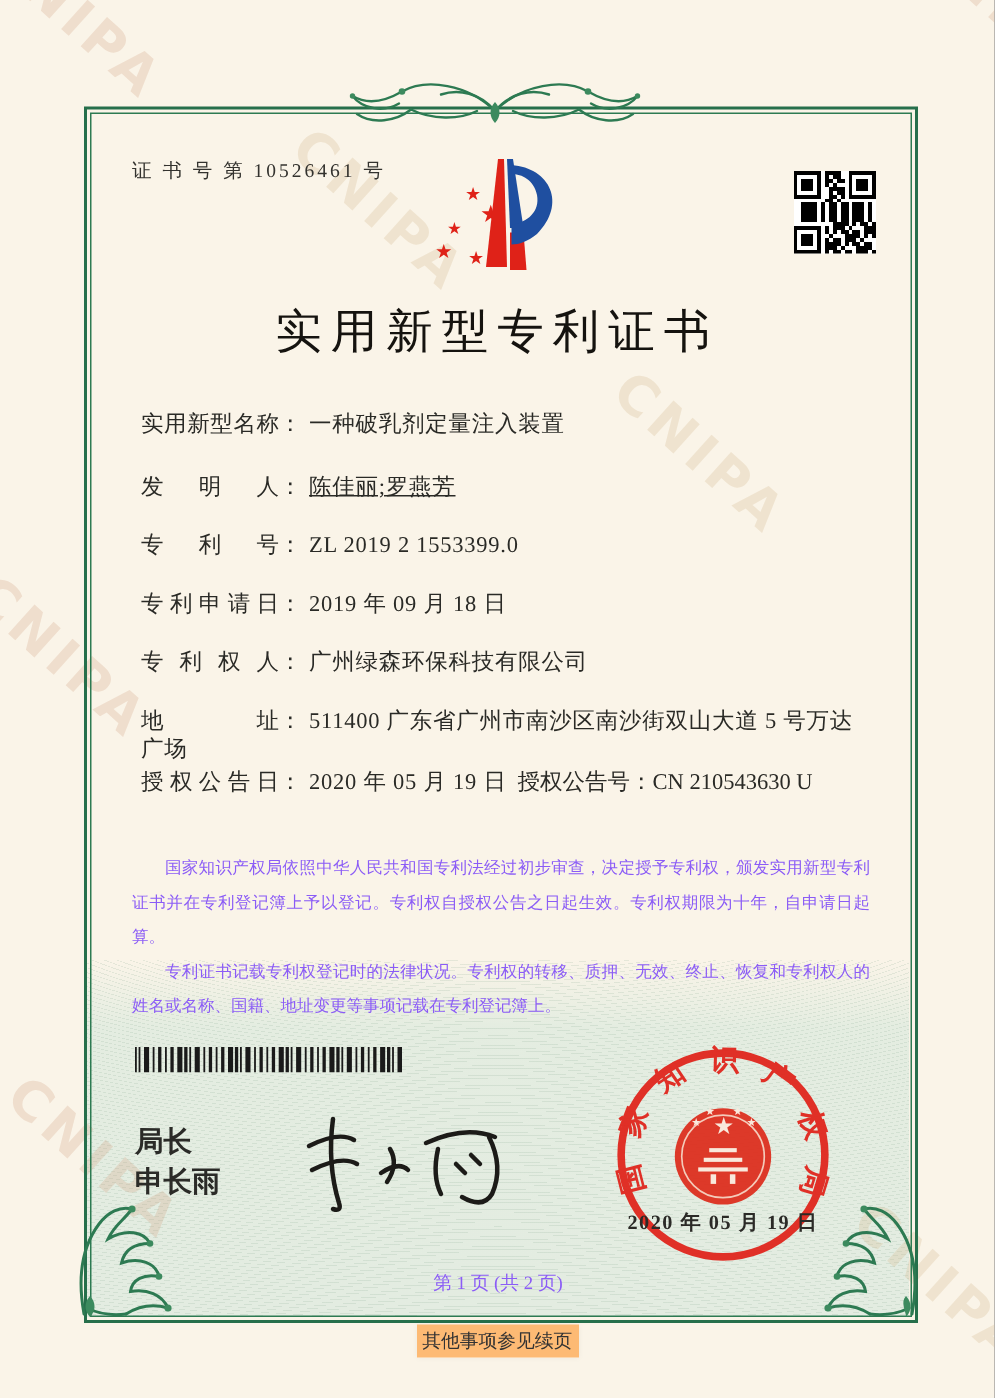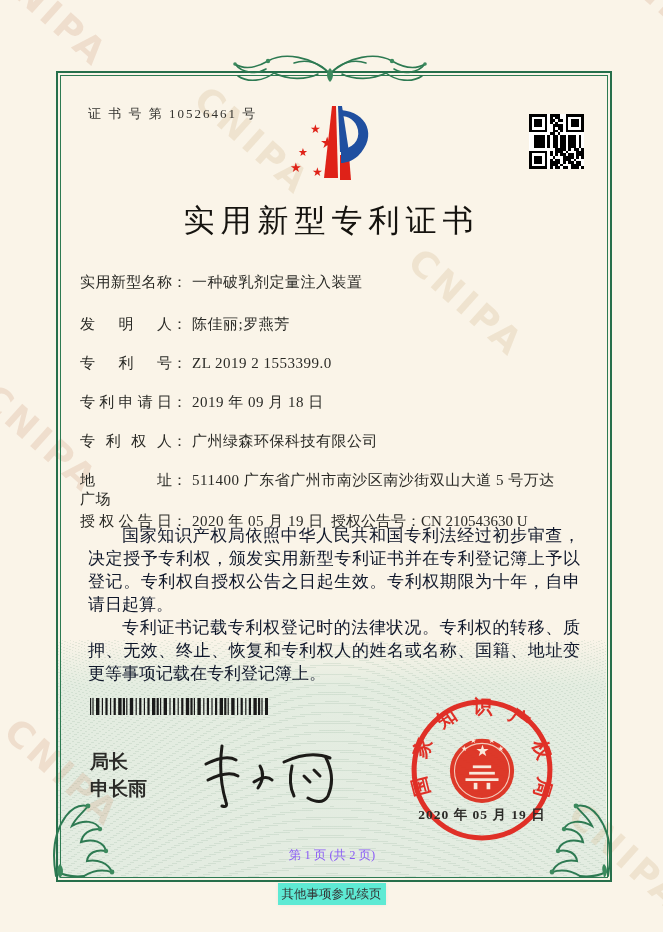--- a/index.html
+++ b/index.html
@@ -20,39 +20,39 @@
          border:2px solid #266f4b;}
   .frame::after{content:"";position:absolute;inset:2px;border:1px solid #2d7a52;}
   .orn{position:absolute;z-index:3;pointer-events:none;}
   
   .content{position:absolute;inset:0;z-index:4;}
   .certno{position:absolute;left:88px;top:105px;font-size:13px;letter-spacing:2px;color:#33322e;}
   .logo{position:absolute;left:282px;top:100px;width:100px;height:95px;}
   .qr{position:absolute;left:529px;top:114px;width:55px;height:55px;}
   .title{position:absolute;left:0;top:200px;width:663px;text-align:center;
          font-size:31px;font-weight:normal;letter-spacing:6px;color:#15130f;}
-  .row{position:absolute;left:80px;width:480px;font-size:15px;color:#2a2a26;white-space:nowrap;}
+  .row{position:absolute;left:94px;width:480px;font-size:15px;color:#2a2a26;white-space:nowrap;}
   .lab{display:inline-block;width:92px;text-align:justify;text-align-last:justify;vertical-align:bottom;}
   .col{display:inline-block;width:14px;}
   .val{margin-left:6px;letter-spacing:.5px;}
   .val2{margin-left:112px;margin-top:6px;letter-spacing:.5px;}
   .grantno{position:absolute;left:251px;top:0;}
-  .paras{position:absolute;left:88px;top:524px;width:492px;font-size:17px;line-height:23px;
-         text-align:justify;color:#0f172a;}
+  .paras{position:absolute;left:88px;top:568px;width:492px;font-size:11px;line-height:23px;
+         text-align:justify;color:#8b5cf6;}
   .paras p{margin:0;text-indent:2em;}
   .barcode{position:absolute;left:90px;top:698px;width:178px;height:17px;}
   .signer{position:absolute;left:90px;top:748px;font-family:"Liberation Sans","DejaVu Sans",sans-serif;
           font-size:19px;font-weight:600;color:#2b2b28;line-height:27px;}
   .sig{position:absolute;left:192px;top:736px;width:160px;height:78px;}
   .seal{position:absolute;left:404px;top:692px;width:156px;height:156px;opacity:.94;}
   .sealdate{position:absolute;left:404px;top:806px;width:156px;text-align:center;
             font-size:13.5px;letter-spacing:1px;color:#2b2a27;font-weight:600;}
   .pageno{position:absolute;left:56px;top:847px;width:552px;text-align:center;font-size:12.5px;color:#8b5cf6;}
   .footnote{position:absolute;left:0;top:886px;width:663px;text-align:center;font-size:12.5px;color:#333;}
-  .footnote span{background:#5eead4;padding:4px 4px;box-shadow:0 0 4px rgba(0,0,0,.05);}
+  .footnote span{background:#fdba74;padding:4px 4px;box-shadow:0 0 4px rgba(0,0,0,.05);}
 </style>
 </head>
 <body>
 
 <div class="page">
 
   <div class="wm" style="left:-20px;top:-8px;">CNIPA</div>
   <div class="wm tan" style="left:182px;top:120px;">CNIPA</div>
   <div class="wm tan" style="left:396px;top:282px;">CNIPA</div>
   <div class="wm" style="left:-30px;top:418px;">CNIPA</div>
@@ -301,21 +301,21 @@
         <rect x="17" y="20" width="1" height="1" fill="#000"></rect>
         <rect x="18" y="20" width="1" height="1" fill="#000"></rect>
         <rect x="20" y="20" width="1" height="1" fill="#000"></rect>
       </svg>
 
     <div class="title">实用新型专利证书</div>
 
     <div class="row" style="top:273px;">
       <span class="lab">实用新型名称</span><span class="col">：</span><span class="val">一种破乳剂定量注入装置</span>
     </div>
-    <div class="row" style="top:315px;">
+    <div class="row" style="top:315px;text-decoration:underline;">
       <span class="lab">发明人</span><span class="col">：</span><span class="val">陈佳丽;罗燕芳</span>
     </div>
     <div class="row" style="top:354px;">
       <span class="lab">专利号</span><span class="col">：</span><span class="val">ZL 2019 2 1553399.0</span>
     </div>
     <div class="row" style="top:393px;">
       <span class="lab">专利申请日</span><span class="col">：</span><span class="val">2019 年 09 月 18 日</span>
     </div>
     <div class="row" style="top:432px;">
       <span class="lab">专利权人</span><span class="col">：</span><span class="val">广州绿森环保科技有限公司</span>

